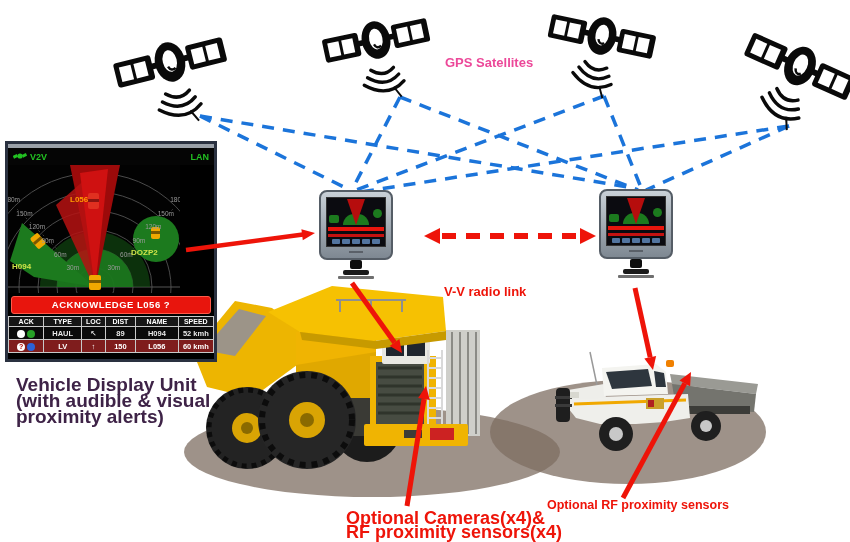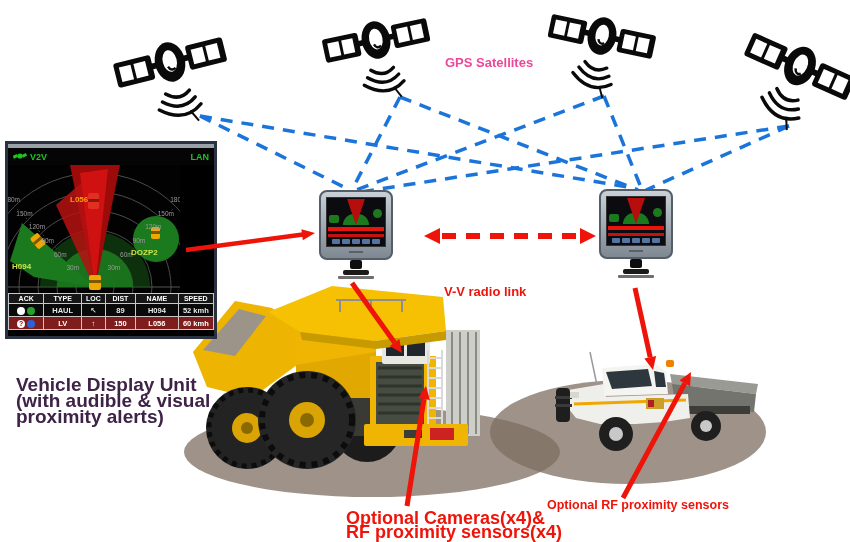--- a/index.html
+++ b/index.html
@@ -253,20 +253,21 @@
           <span class="rlab" style="left: 8.3px; top: 44.6px;">150m</span>
           <span class="rlab" style="left: 149.7px; top: 44.6px;">150m</span>
           <span class="rlab" style="left: -4.24px; top: 30.92px;">180m</span>
           <span class="rlab" style="left: 162.24px; top: 30.92px;">180m</span>
         </div>
       <span class="tlab t-main">L056</span>
       <span class="tlab t-left">H094</span>
       <span class="tlab t-right">DOZP2</span>
     </div>
 
+    <div class="vdu-banner">ACKNOWLEDGE L056 ?</div>
 
     <table class="vdu-table">
       <colgroup>
           <col style="width:30px">
           <col style="width:32px">
           <col style="width:20px">
                 <col style="width:26px">
           <col style="width:36px">
           <col style="width:30px">
         </colgroup>

